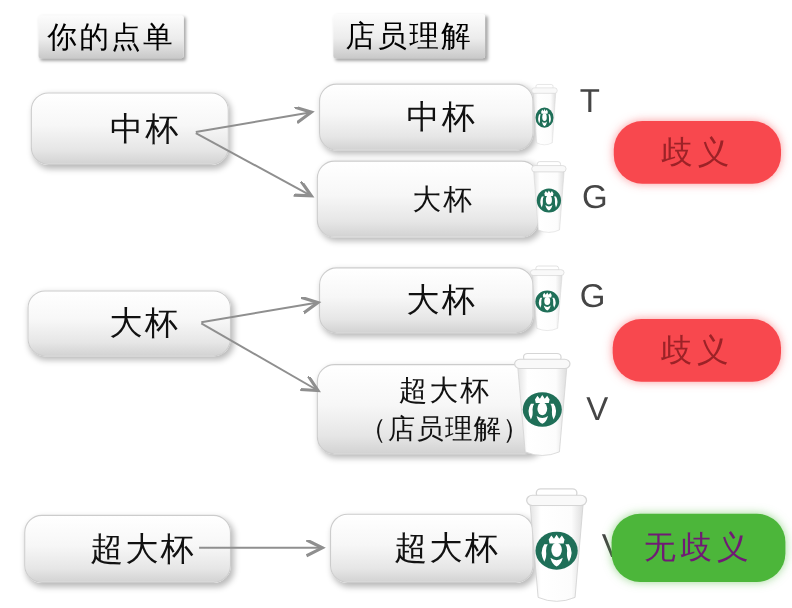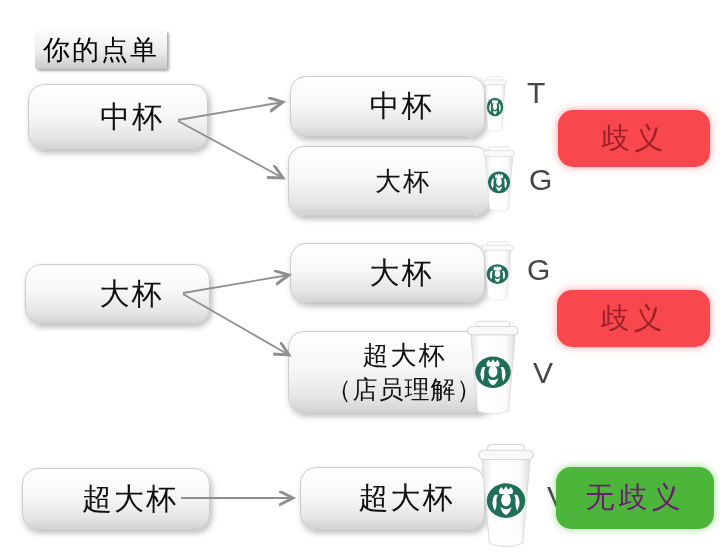--- a/index.html
+++ b/index.html
@@ -7,21 +7,21 @@
     position:relative;width:720px;height:553px;background:#ffffff;overflow:hidden;
     font-family:"Liberation Sans","DejaVu Sans",sans-serif;color:#111;
   }
   
   .hdr{
     position:absolute;display:flex;align-items:center;justify-content:center;
     background:linear-gradient(180deg,#fcfcfc 0%,#ececec 55%,#c9c9c9 100%);
     box-shadow:2px 2px 3px rgba(0,0,0,0.35);border-radius:2px;
     font-size:27px;letter-spacing:2px;color:#000;
   }
-  .hdr-left{left:35px;top:30px;width:132px;height:39px;}
+  .hdr-left{left:35px;top:14px;width:132px;height:39px;}
   .hdr-right{left:303px;top:13px;width:138px;height:40px;}
   
   .pill{
     position:absolute;display:flex;flex-direction:column;align-items:center;justify-content:center;
     background:linear-gradient(180deg,#ffffff 0%,#f7f7f7 45%,#e6e6e6 80%,#d3d3d3 100%);
     border:1px solid #cccccc;border-radius:16px;
     box-shadow:2px 3px 6px rgba(0,0,0,0.28);
     font-size:30px;letter-spacing:2px;color:#111;text-align:center;padding-left:28px;
   }
   .pill .l2{font-size:25px;letter-spacing:1px;}
@@ -30,21 +30,21 @@
   .b-heard1a{left:290px;top:76px;width:165px;height:59px;}
   .b-heard1b{left:288px;top:146px;width:172px;height:68px;}
   .b-order2{left:25px;top:264px;width:155px;height:58px;}
   .b-heard2a{left:290px;top:243px;width:165px;height:58px;}
   .b-heard2b{left:288px;top:331px;width:175px;height:80px;}
   .b-order3{left:22px;top:468px;width:158px;height:60px;}
   .b-heard3{left:300px;top:467px;width:155px;height:61px;}
   
   .badge{
     position:absolute;display:flex;align-items:center;justify-content:center;
-    border-radius:15px;font-size:29px;letter-spacing:4px;
+    border-radius:26px;font-size:29px;letter-spacing:4px;
   }
   .badge-red{background:#f8484e;color:#9c2227;box-shadow:0 0 9px rgba(248,72,78,.55);}
   .badge-green{background:#4cb63a;color:#701a75;box-shadow:0 0 9px rgba(76,182,58,.55);}
   .badge1{left:558px;top:110px;width:152px;height:57px;}
   .badge2{left:557px;top:290px;width:153px;height:57px;}
   .badge3{left:556px;top:467px;width:158px;height:62px;}
   
   .cupletter{
     position:absolute;font-size:30px;font-weight:400;color:#454545;
     font-family:"Liberation Sans",sans-serif;
@@ -89,20 +89,21 @@
           <ellipse cx="0" cy="-1" rx="6" ry="9" fill="#ffffff"></ellipse>
           <path d="M-14 -8 Q-20 2 -14 14 Q-11 8 -12 0 Q-12 -5 -10 -8 Z" fill="#ffffff"></path>
           <path d="M14 -8 Q20 2 14 14 Q11 8 12 0 Q12 -5 10 -8 Z" fill="#ffffff"></path>
           <path d="M-7 9 Q0 15 7 9 Q5 18 0 20 Q-5 18 -7 9 Z" fill="#ffffff"></path>
         </g>
       </g>
     </defs>
   </svg>
 
   <div class="hdr hdr-left">你的点单</div>
+  <div class="hdr hdr-right">店员理解</div>
 
   <div class="pill b-order1">中杯</div>
   <div class="pill b-heard1a">中杯</div>
   <div class="pill b-heard1b">
     <span class="l1-small">大杯</span>
   </div>
   <svg class="cup cup-t" viewBox="0 0 100 150" preserveAspectRatio="none">
       <use href="#cup-shape"></use>
     </svg>
   <div class="cupletter cl-t">T</div>

